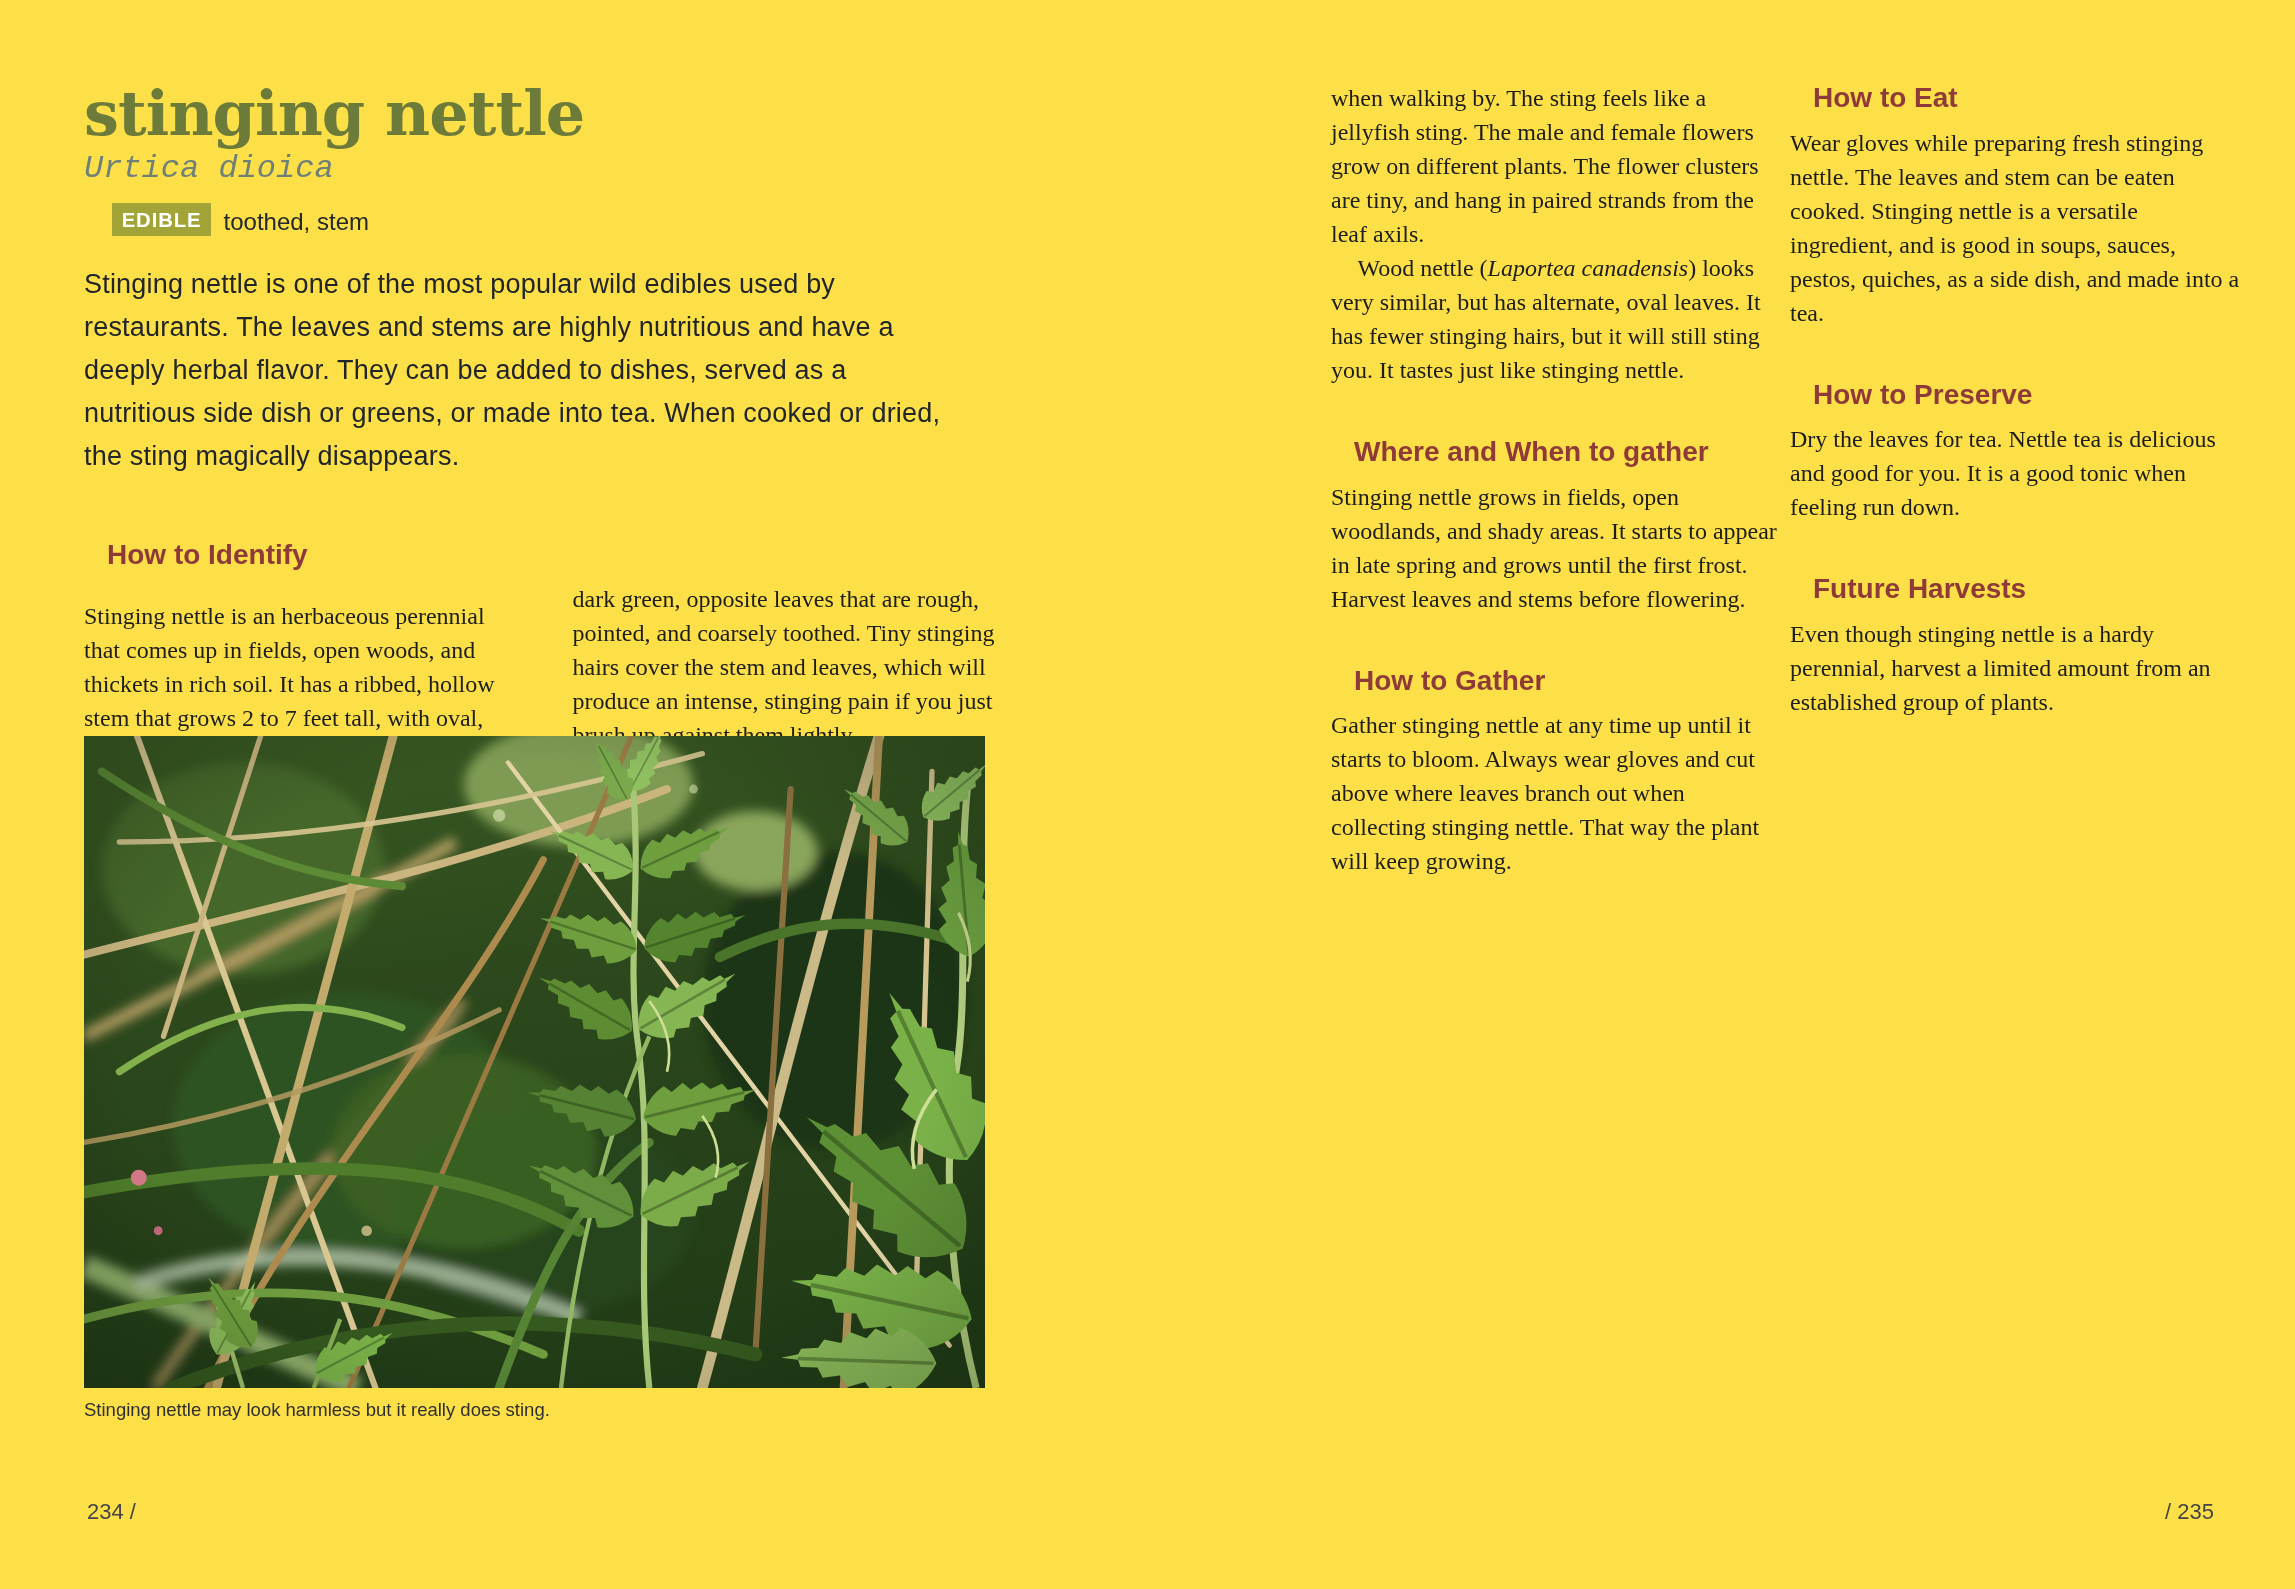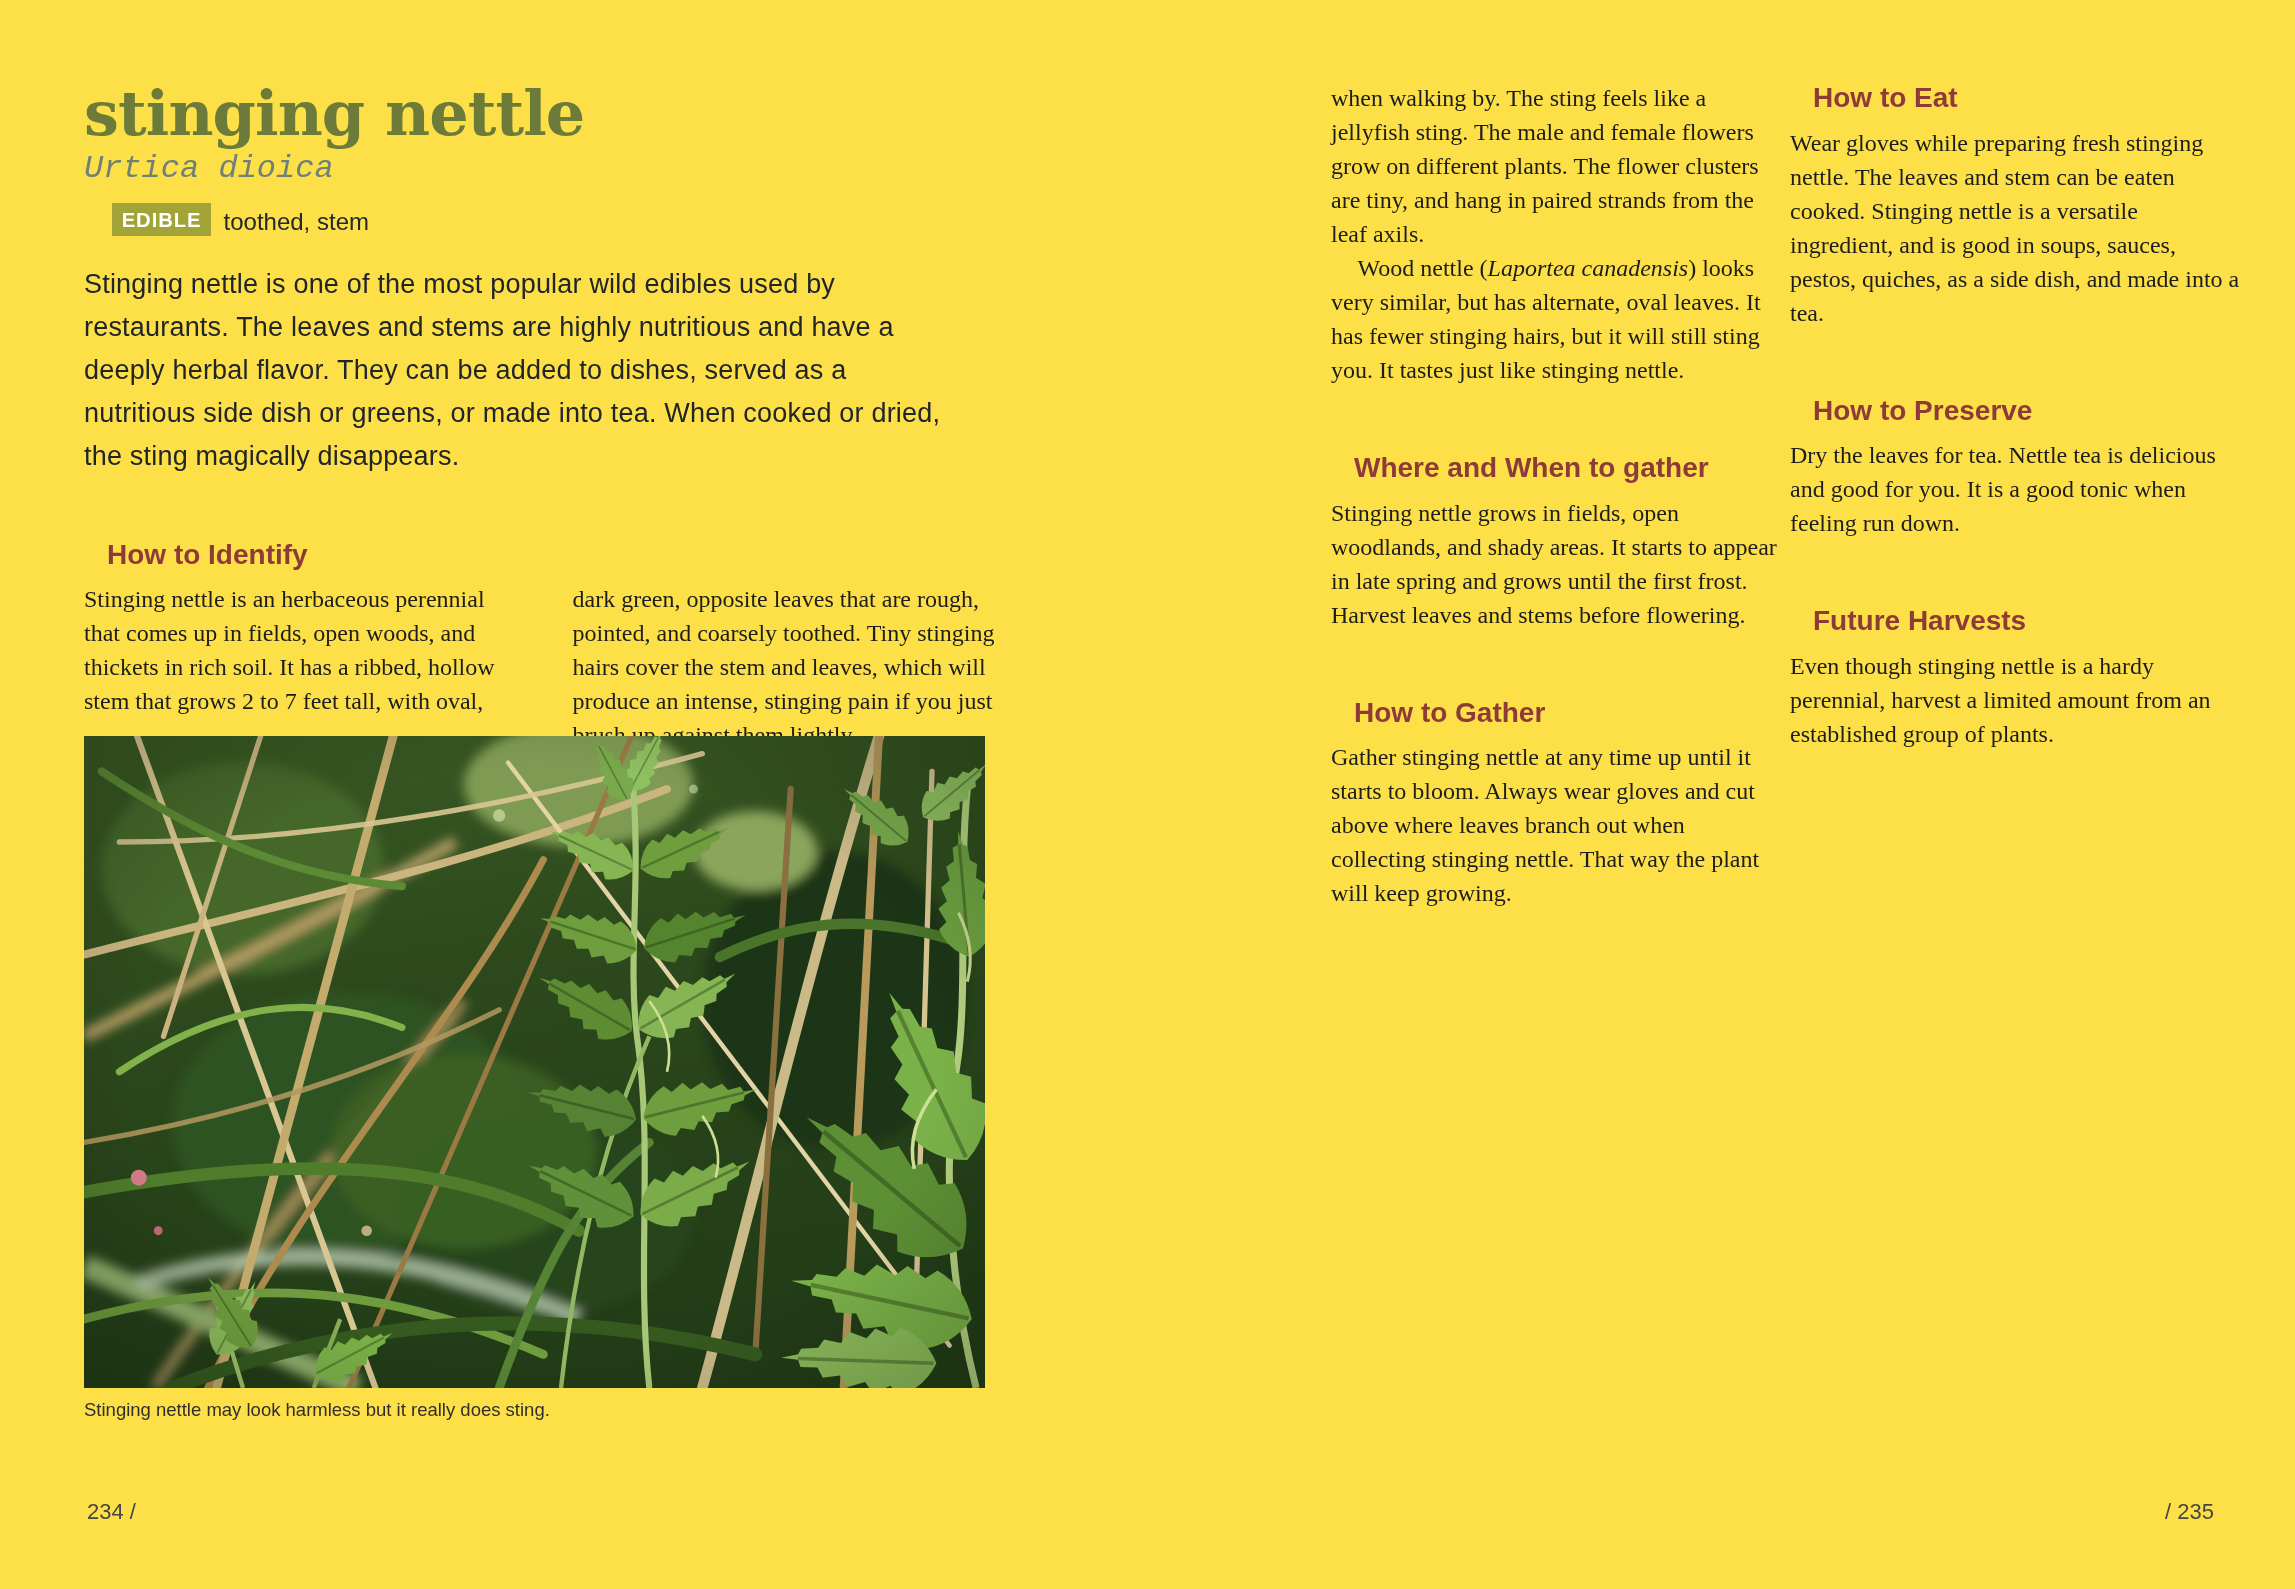--- a/index.html
+++ b/index.html
@@ -26,35 +26,35 @@
   .intro{
     position:absolute;left:84px;top:263px;width:878px;
     font-size:27px;line-height:43px;color:#212529;letter-spacing:0.2px;
   }
   .sec-heading{
     font-size:28px;font-weight:bold;color:#8e3a38;margin:0 0 10.6px 23px;
     font-family:"Liberation Sans",sans-serif;
   }
   .serif{font-family:"Liberation Serif",serif;font-size:24px;line-height:34px;color:#1d1d1b;}
   .identify{position:absolute;left:84px;top:539px;width:918px;}
-  .identify-cols{display:flex;gap:59px;}
+  .identify-cols{display:flex;gap:59px;align-items:center;}
   .identify-col{width:440px;}
   .body-para{margin:0;}
   .indent{text-indent:26.5px;}
   .photo-frame{position:absolute;left:84px;top:736px;width:901px;height:652px;}
   .photo-frame svg{display:block;width:100%;height:100%;}
   .caption{position:absolute;left:84px;top:1399px;font-size:18.5px;color:#2f2f2f;}
   .pagenum{position:absolute;top:1499px;font-size:22px;color:#454545;}
   .pagenum.left{left:87px;}
   .pagenum.right{right:81px;}
   
   .rcol{position:absolute;top:81px;width:454px;}
   .rcol1{left:1331px;}
   .rcol2{left:1790px;}
-  .section{margin-top:64px;}
+  .section{margin-top:48px;}
   .section.first{margin-top:0;}
   .rcol .sec-heading{margin-left:23px;}
 </style>
 </head>
 <body>
 
 <div class="spread">
 
   <div class="head">
     <h1 class="title">stinging nettle</h1>

